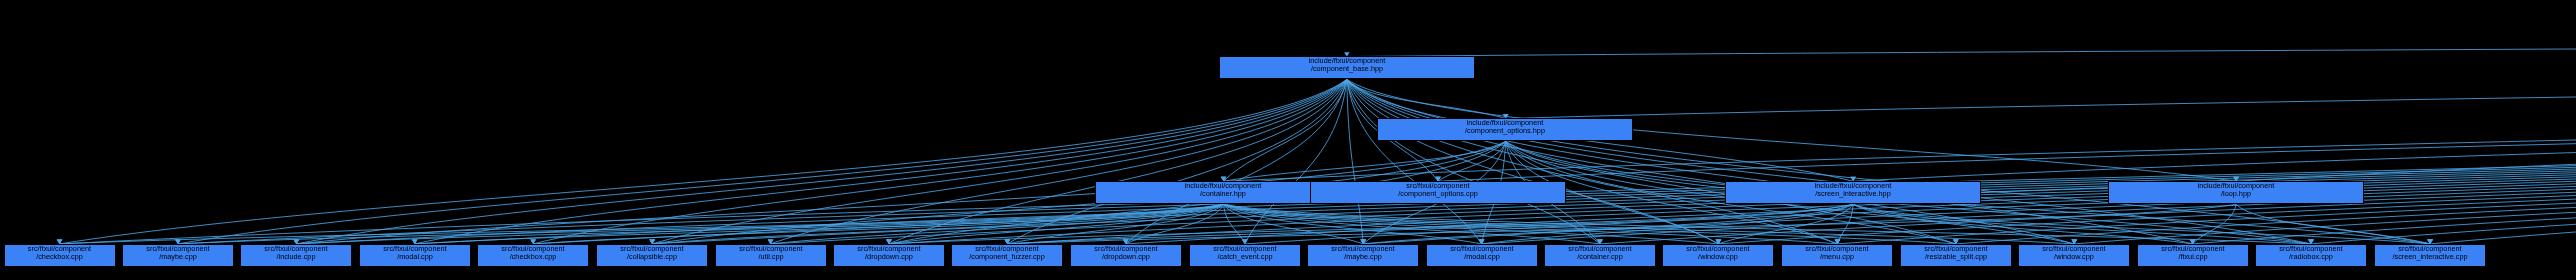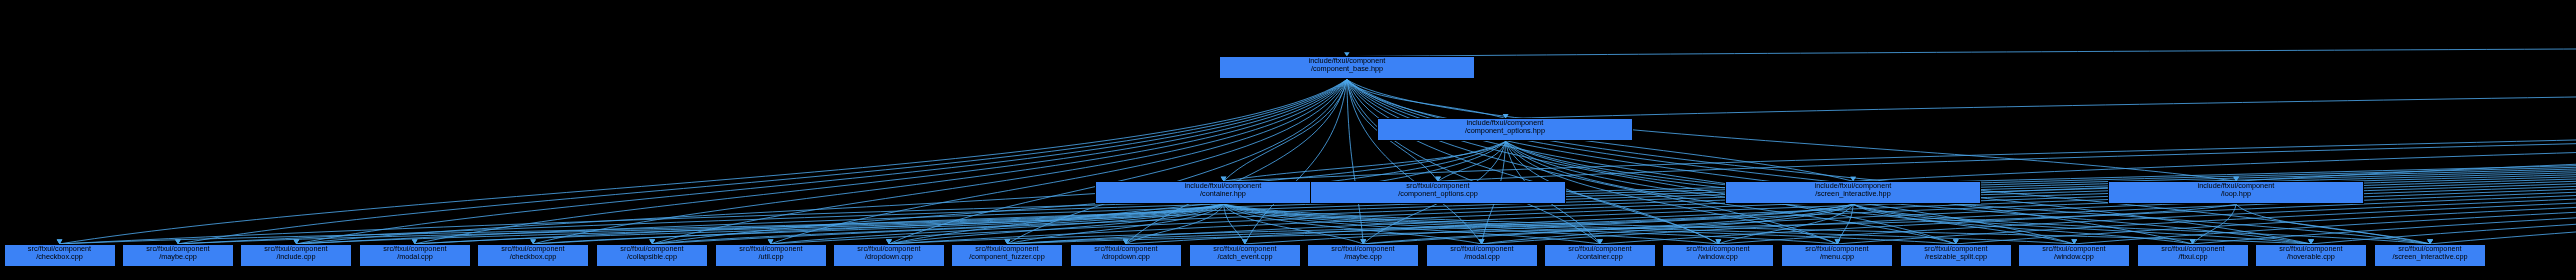--- a/index.html
+++ b/index.html
@@ -265,16 +265,16 @@
     <div class="node" style="left: 1070px; top: 244px; width: 112px; height: 23px;"><span>src/ftxui/component</span><span>/dropdown.cpp</span></div>
     <div class="node" style="left: 1189px; top: 244px; width: 112px; height: 23px;"><span>src/ftxui/component</span><span>/catch_event.cpp</span></div>
     <div class="node" style="left: 1307px; top: 244px; width: 112px; height: 23px;"><span>src/ftxui/component</span><span>/maybe.cpp</span></div>
     <div class="node" style="left: 1426px; top: 244px; width: 112px; height: 23px;"><span>src/ftxui/component</span><span>/modal.cpp</span></div>
     <div class="node" style="left: 1544px; top: 244px; width: 112px; height: 23px;"><span>src/ftxui/component</span><span>/container.cpp</span></div>
     <div class="node" style="left: 1662px; top: 244px; width: 112px; height: 23px;"><span>src/ftxui/component</span><span>/window.cpp</span></div>
     <div class="node" style="left: 1781px; top: 244px; width: 112px; height: 23px;"><span>src/ftxui/component</span><span>/menu.cpp</span></div>
     <div class="node" style="left: 1900px; top: 244px; width: 112px; height: 23px;"><span>src/ftxui/component</span><span>/resizable_split.cpp</span></div>
     <div class="node" style="left: 2018px; top: 244px; width: 112px; height: 23px;"><span>src/ftxui/component</span><span>/window.cpp</span></div>
     <div class="node" style="left: 2137px; top: 244px; width: 112px; height: 23px;"><span>src/ftxui/component</span><span>/ftxui.cpp</span></div>
-    <div class="node" style="left: 2255px; top: 244px; width: 112px; height: 23px;"><span>src/ftxui/component</span><span>/hoverable.cpp</span></div>
+    <div class="node" style="left: 2255px; top: 244px; width: 112px; height: 23px;"><span>src/ftxui/component</span><span>/radiobox.cpp</span></div>
     <div class="node" style="left: 2374px; top: 244px; width: 112px; height: 23px;"><span>src/ftxui/component</span><span>/screen_interactive.cpp</span></div>
   </div>
 
 
 </body></html>

